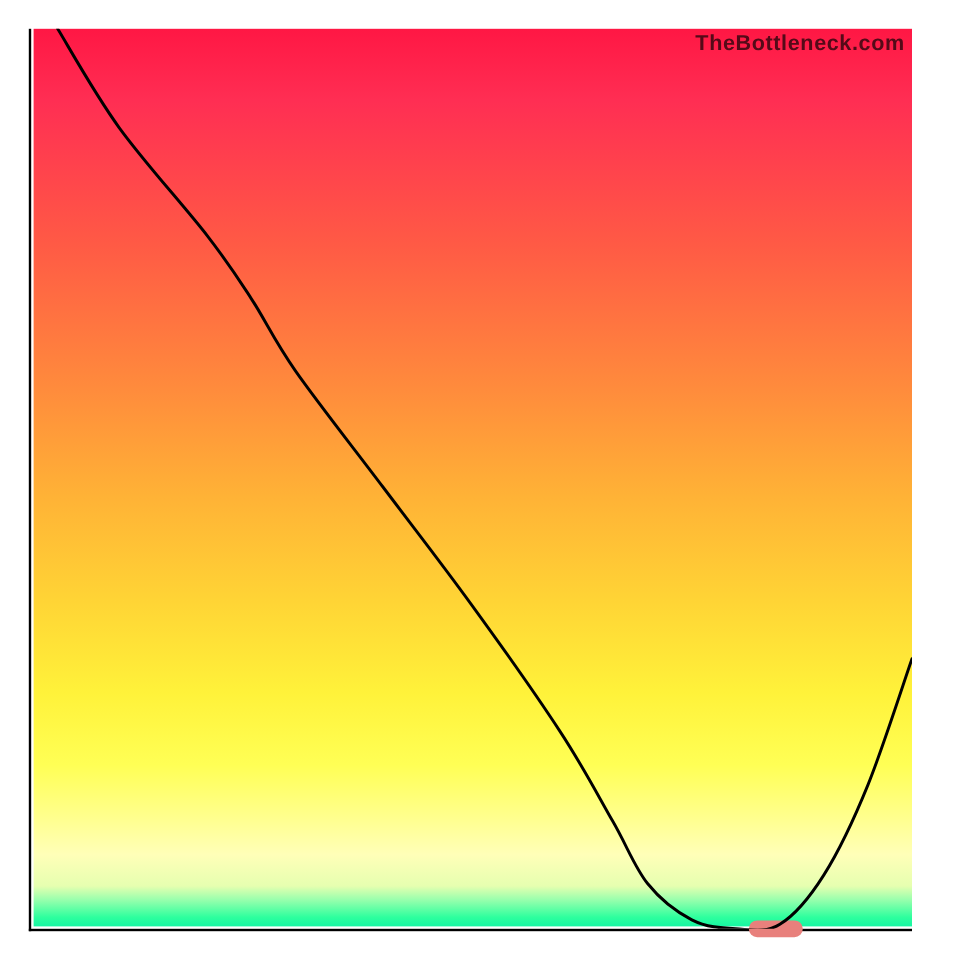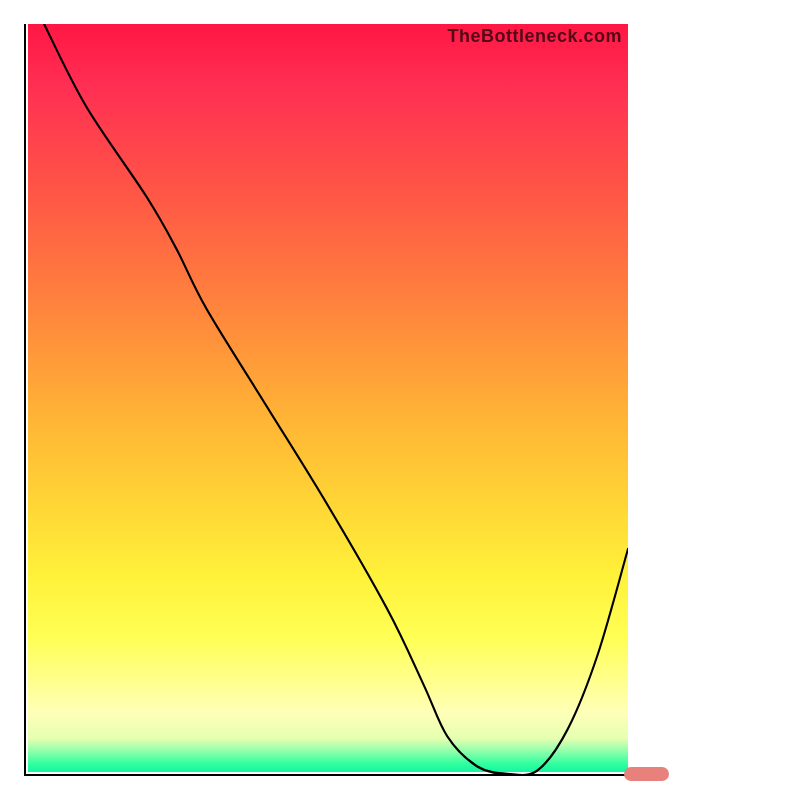--- a/index.html
+++ b/index.html
@@ -10,21 +10,21 @@
     height: 800px;
     overflow: hidden;
     font-family: Arial, Helvetica, sans-serif;
     background: #fff;
   }
   
   .plot {
     position: absolute;
     left: 24px;
     top: 24px;
-    width: 604px;   
+    width: 736px;   
     height: 752px;  
     border-left: 2px solid #000;
     border-bottom: 2px solid #000;
     box-sizing: border-box;
     overflow: visible;
   }
   
   .gradient {
     position: absolute;
     left: 2px;

